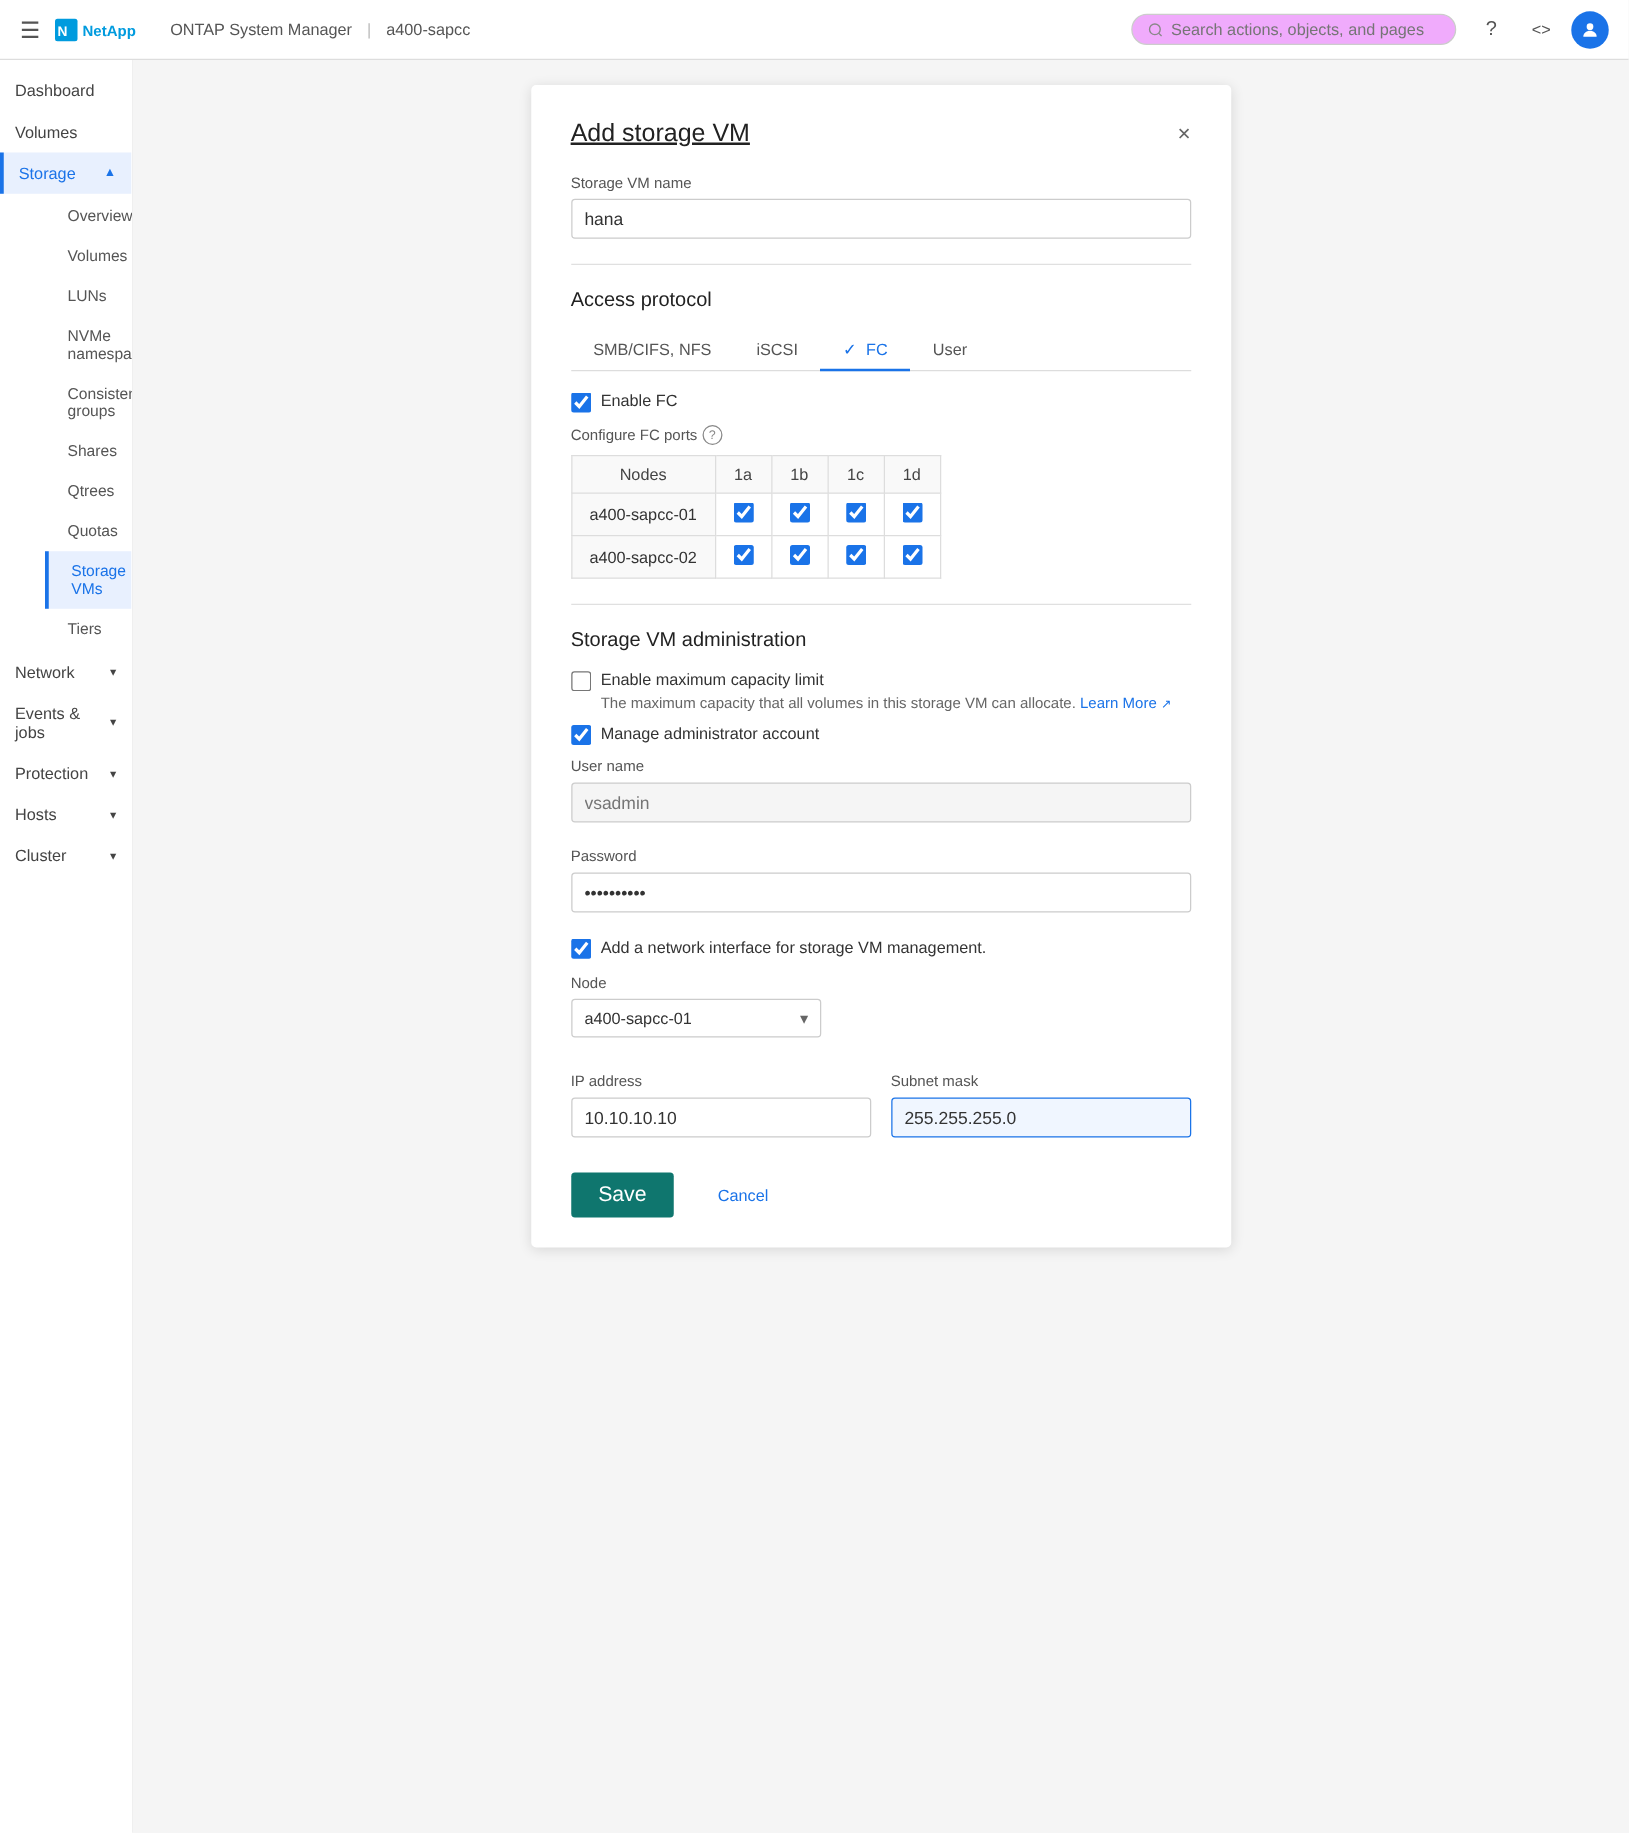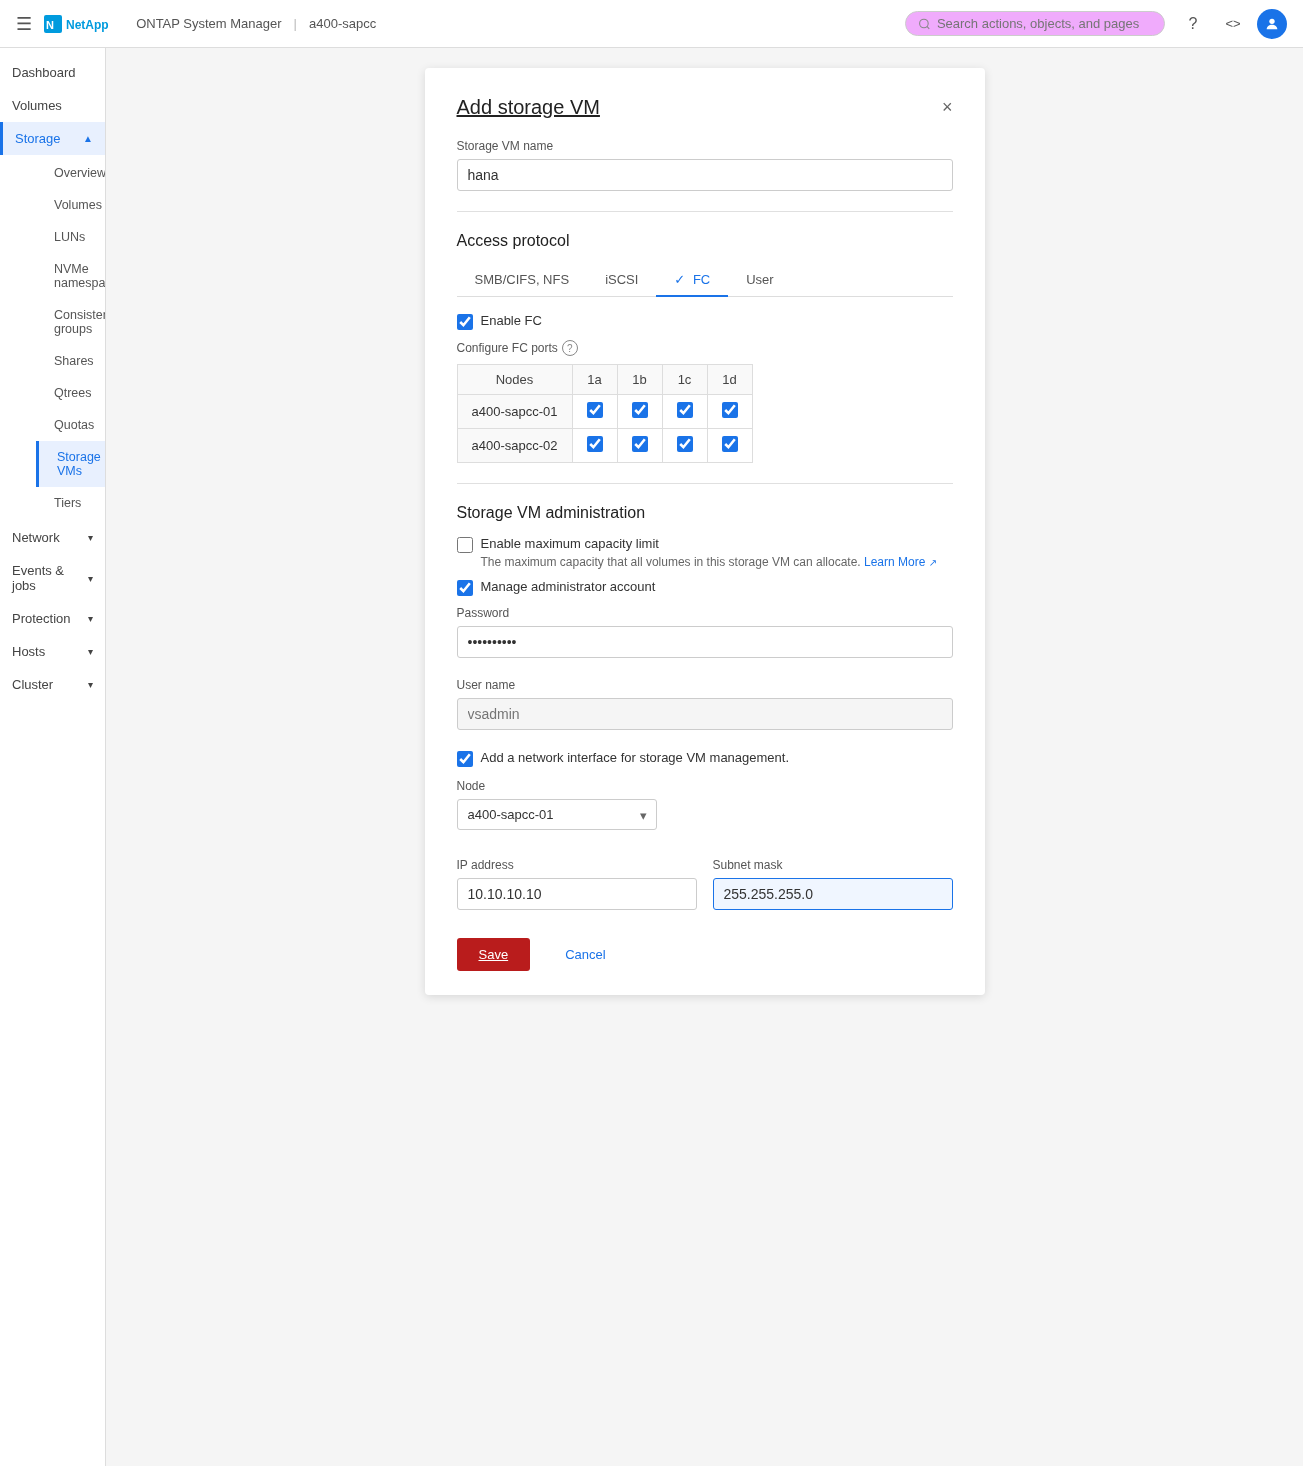--- a/index.html
+++ b/index.html
@@ -83,21 +83,21 @@
     .admin-section { margin-top: 8px; }
     .small-text { font-size: 12px; color: #666; margin-top: 4px; }
     .link-text { color: #1a73e8; cursor: pointer; text-decoration: none; }
     .external-icon { font-size: 10px; }
 
     
     .form-input.readonly { background: #f5f5f5; color: #888; }
 
     
     .btn-row { display: flex; gap: 12px; margin-top: 28px; }
-    .btn-primary { background: #b91c1c; color: #fff; border: none; border-radius: 3px; padding: 8px 22px; font-size: 13px; cursor: pointer; font-weight: 500; text-decoration: underline; }
+    .btn-primary { background: #0f766e; color: #fff; border: none; border-radius: 3px; padding: 8px 22px; font-size: 17px; cursor: pointer; font-weight: 500; }
     .btn-secondary { background: transparent; color: #1a73e8; border: 1px solid transparent; border-radius: 3px; padding: 8px 22px; font-size: 13px; cursor: pointer; font-weight: 500; }
 
     
     .netapp-logo { height: 22px; }
   </style>
 </head>
 <body>
 
 <div class="topbar">
   <span class="topbar-menu-icon">☰</span>
@@ -286,26 +286,26 @@
         </div>
       </div>
 
       <div class="checkbox-row" style="margin-top:8px;">
         <input type="checkbox" class="checkbox-input" id="manage-admin" checked="" style="">
         <label class="checkbox-label" for="manage-admin">Manage administrator account</label>
       </div>
 
       <div class="admin-section">
         <div class="form-group">
+          <label class="form-label">User name</label>
+          <input type="text" class="form-input readonly" placeholder="vsadmin" readonly="" style="">
+        </div>
+        <div class="form-group">
           <label class="form-label">Password</label>
           <input type="password" class="form-input" value="1234567890" style="">
-        </div>
-        <div class="form-group">
-          <label class="form-label">User name</label>
-          <input type="text" class="form-input readonly" placeholder="vsadmin" readonly="" style="">
         </div>
       </div>
 
       <div class="checkbox-row" style="margin-top:4px;">
         <input type="checkbox" class="checkbox-input" id="add-network" checked="" style="">
         <label class="checkbox-label" for="add-network">Add a network interface for storage VM management.</label>
       </div>
 
       <div class="form-group" style="margin-top:12px;">
         <label class="form-label">Node</label>

